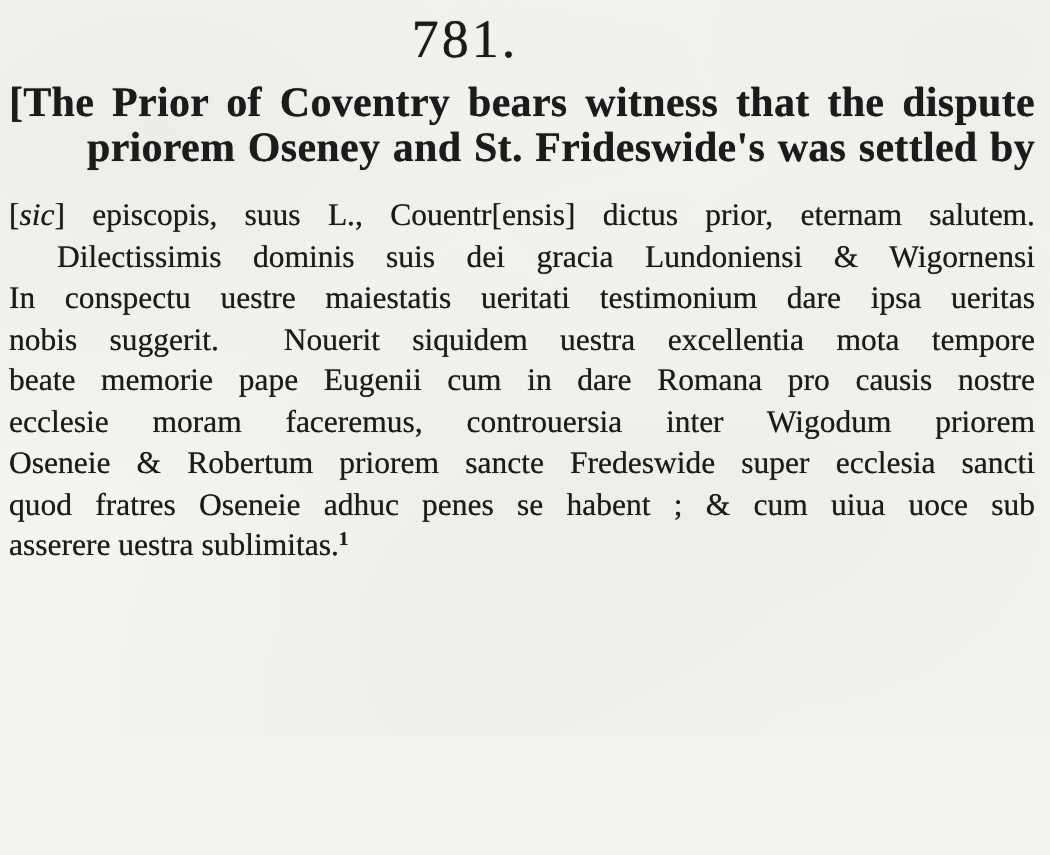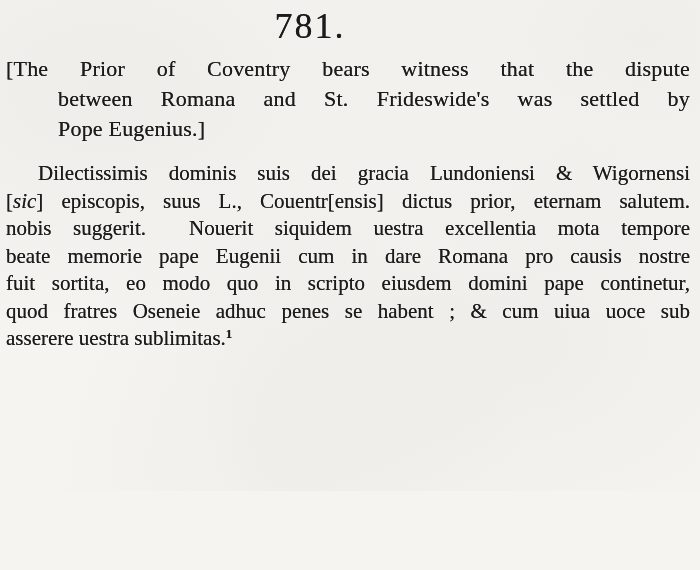--- a/index.html
+++ b/index.html
@@ -23,22 +23,22 @@
   .heading {
     position:relative; left:-38px;
     text-align:center;
     font-size:36px;
     line-height:48px;
     letter-spacing:2px;
     text-shadow:0 0 0.6px rgba(15,15,15,0.85);
   }
   .summary {
     margin-top:4px;
-    font-weight:normal;
-    font-size:22px;
+    font-weight:bold;
+    font-size:28px;
     line-height:30px;
     letter-spacing:0.2px;
     text-shadow:0 0 0.5px rgba(15,15,15,0.8);
   }
   .latin {
     margin-top:16px;
     font-size:21px;
     line-height:27.5px;
     text-shadow:0 0 0.45px rgba(15,15,15,0.75);
   }
@@ -56,30 +56,31 @@
 </style>
 </head>
 <body>
 
 <div class="page">
 
   <div class="heading">781.</div>
 
   <div class="summary">
     <div class="line just">[The Prior of Coventry bears witness that the dispute</div>
-    <div class="line just ind">between Romana and St. Frideswide's was settled by</div>
-    <div class="line ind">Pope Eugenius.]</div>
+    <div class="line just ind">priorem Oseney and St. Frideswide's was settled by</div>
   </div>
 
   <div class="latin">
+    <div class="line just"><span>[</span><span class="it">sic</span><span>] episcopis, suus L., Couentr[ensis] dictus prior, eternam salutem.</span></div>
+
     <div class="line just first-indent">Dilectissimis dominis suis dei gracia Lundoniensi &amp; Wigornensi</div>
 
-    <div class="line just"><span>[</span><span class="it">sic</span><span>] episcopis, suus L., Couentr[ensis] dictus prior, eternam salutem.</span></div>
-
+    <div class="line just">In conspectu uestre maiestatis ueritati testimonium dare ipsa ueritas</div>
     <div class="line just">nobis suggerit.  Nouerit siquidem uestra excellentia mota tempore</div>
     <div class="line just">beate memorie pape Eugenii cum in dare Romana pro causis nostre</div>
-    <div class="line just">fuit sortita, eo modo quo in scripto eiusdem domini pape continetur,</div>
+    <div class="line just">ecclesie moram faceremus, controuersia inter Wigodum priorem</div>
+    <div class="line just">Oseneie &amp; Robertum priorem sancte Fredeswide super ecclesia sancti</div>
     <div class="line just">quod fratres Oseneie adhuc penes se habent ; &amp; cum uiua uoce sub</div>
 
     <div class="line"><span>asserere uestra sublimitas.</span><span class="fn">1</span></div>
   </div>
 
 </div>
 
 </body></html>

